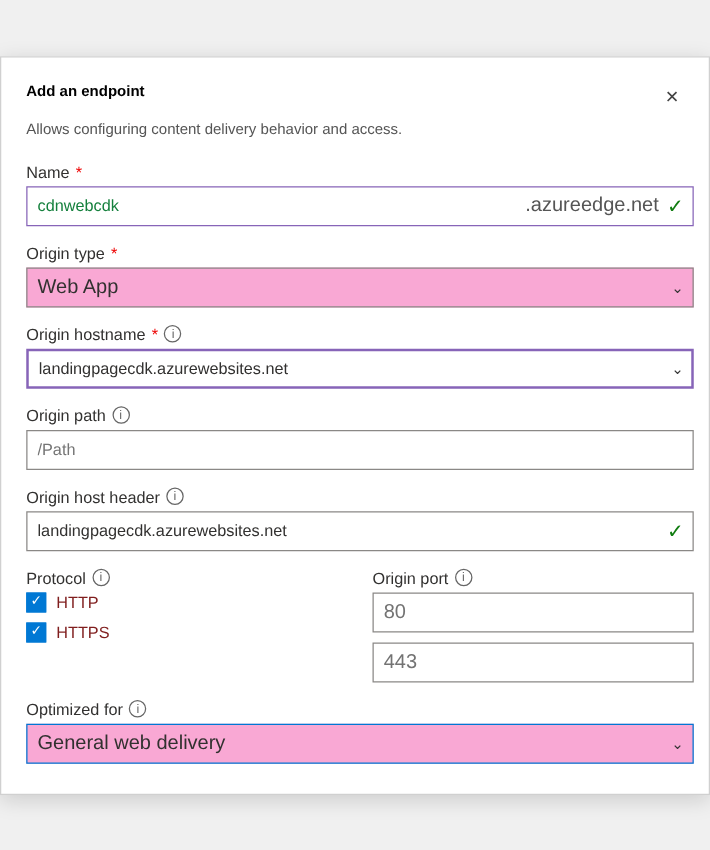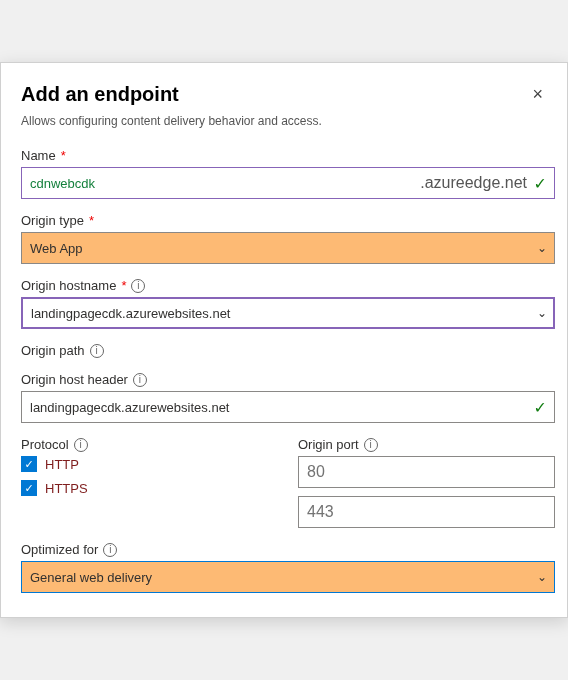--- a/index.html
+++ b/index.html
@@ -21,21 +21,21 @@
       flex-direction: column;
     }
     .dialog-header {
       padding: 20px 20px 8px 20px;
       display: flex;
       justify-content: space-between;
       align-items: flex-start;
       border-bottom: none;
     }
     .dialog-title {
-      font-size: 20px;
+      font-size: 12px;
       font-weight: 600;
       color: #000;
     }
     .dialog-subtitle {
       font-size: 12px;
       color: #555;
       padding: 0 20px 10px 20px;
     }
     .close-btn {
       background: none;
@@ -92,23 +92,23 @@
       position: relative;
     }
     .dropdown-wrapper {
       position: relative;
     }
     .dropdown-wrapper select {
       width: 100%;
       height: 32px;
       border: 1px solid #8a8886;
       padding: 0 30px 0 8px;
-      font-size: 13px;
-      color: #323130;
-      background: #fdba74;
+      font-size: 16px;
+      color: #323130;
+      background: #f9a8d4;
       appearance: none;
       -webkit-appearance: none;
       outline: none;
       cursor: pointer;
     }
     .dropdown-arrow {
       position: absolute;
       right: 8px;
       top: 50%;
       transform: translateY(-50%);
@@ -301,20 +301,21 @@
         </select>
         <span class="dropdown-arrow">⌄</span>
       </div>
     </div>
 
     <div class="form-group">
       <div class="form-label">
         <span>Origin path</span>
         <span class="info-icon">i</span>
       </div>
+      <input type="text" class="form-input" placeholder="/Path" style="padding-right: 8px;">
     </div>
 
     <div class="form-group">
       <div class="form-label">
         <span>Origin host header</span>
         <span class="info-icon">i</span>
       </div>
       <div class="origin-host-header-wrapper">
         <input type="text" value="landingpagecdk.azurewebsites.net" style="width: 100%; height: 32px; border: 1px solid rgb(138, 136, 134); padding: 0px 28px 0px 8px; font-size: 13px; color: rgb(50, 49, 48); background: rgb(255, 255, 255); outline: none;">
         <span style="position:absolute;right:8px;top:50%;transform:translateY(-50%);color:#107c10;font-size:16px;">✓</span>

